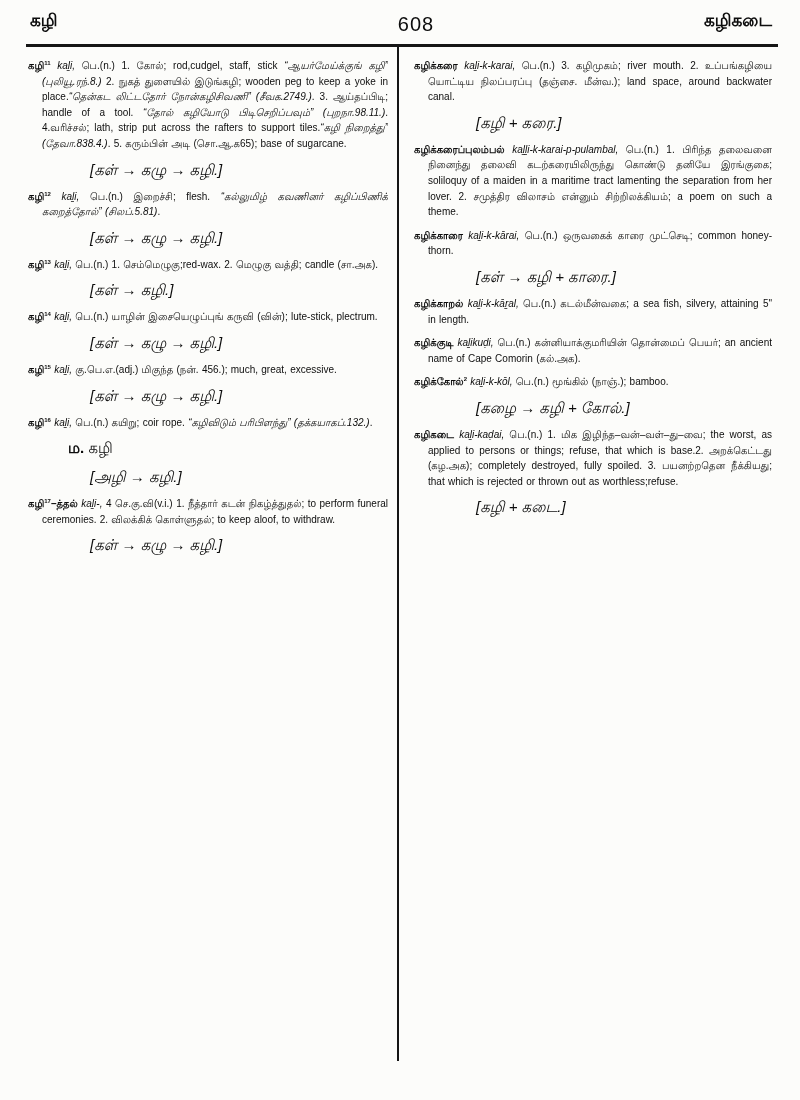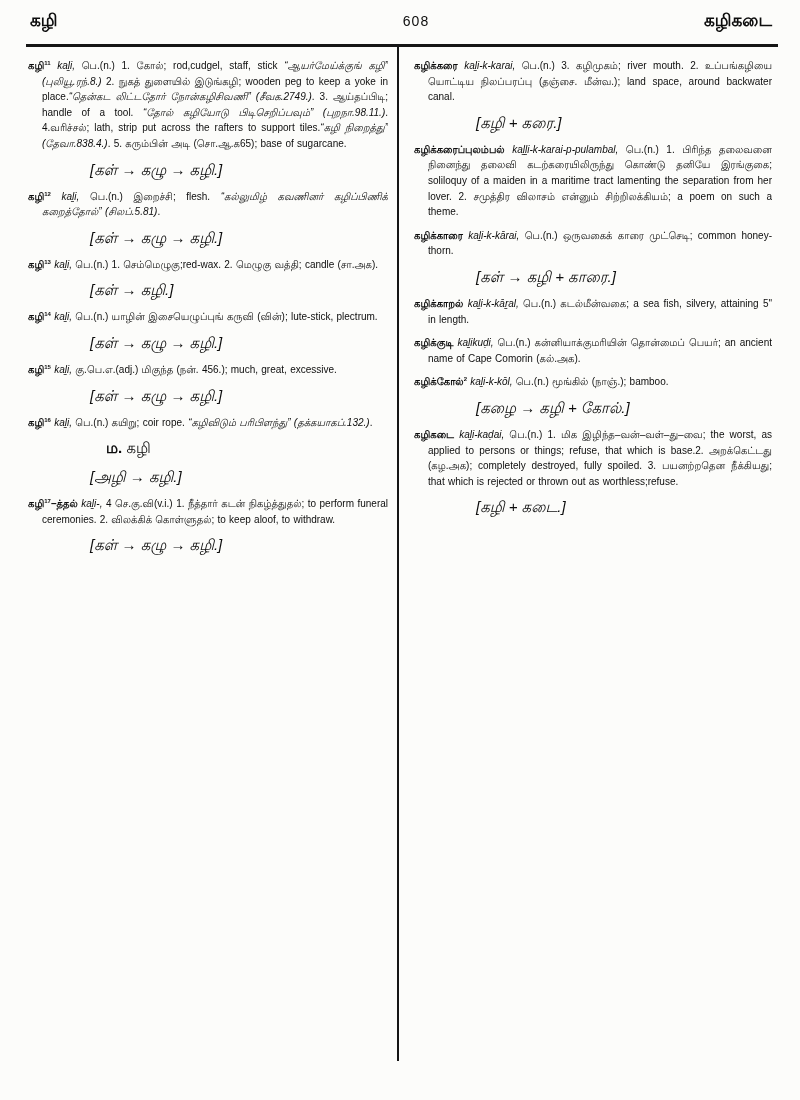--- a/index.html
+++ b/index.html
@@ -7,42 +7,42 @@
     width:800px; height:1100px;
     background:#fcfcfa;
     font-family:"Liberation Sans","DejaVu Sans",sans-serif;
     color:#0d0d0d;
     overflow:hidden;
   }
   .page { position:relative; width:800px; height:1100px;text-decoration:underline; }
 
   .header-left  { position:absolute; left:30px;  top:11px; font-weight:bold; font-size:17px; }
   .header-right { position:absolute; right:28px; top:11px; font-weight:bold; font-size:17px; }
-  .header-page  { position:absolute; left:0; right:0; top:13px; text-align:center; font-size:14px; letter-spacing:1px;margin-left:32px; }
+  .header-page  { position:absolute; left:0; right:0; top:13px; text-align:center; font-size:20px; letter-spacing:1px;margin-left:32px; }
   .header-rule  { position:absolute; left:26px; right:22px; top:44px; height:3px; background:#151515; }
   .column-divider { position:absolute; left:397px; top:47px; width:2px; height:1014px; background:#151515; }
 
   .col { position:absolute; top:58px; }
   .col-left  { left:28px;  width:360px; height:1038px; overflow:hidden; }
   .col-right { left:414px; width:358px; height:1038px; overflow:hidden; }
 
   .entry { margin-bottom:8px; }
   .entry-text {
     margin:0;
     text-align:justify;
     font-size:10px;
     line-height:1.56;
     padding-left:14px;
     text-indent:-14px;
     word-spacing:0.5px;
   }
   .bold { font-weight:bold; }
   .italic { font-style:italic; }
   .sup { font-size:0.6em; vertical-align:super; line-height:0; }
-  .entry-note { margin:9px 0 0 78px; font-size:15px; }
+  .entry-note { margin:9px 0 0 40px; font-size:15px; }
   .entry-etym { margin:9px 0 2px 62px; font-style:italic; font-size:15px; }
 </style>
 </head>
 <body>
 
 <div class="page">
   <span class="header-left">கழி</span>
   <span class="header-page">608</span>
   <span class="header-right">கழிகடை</span>
   <div class="header-rule"></div>

